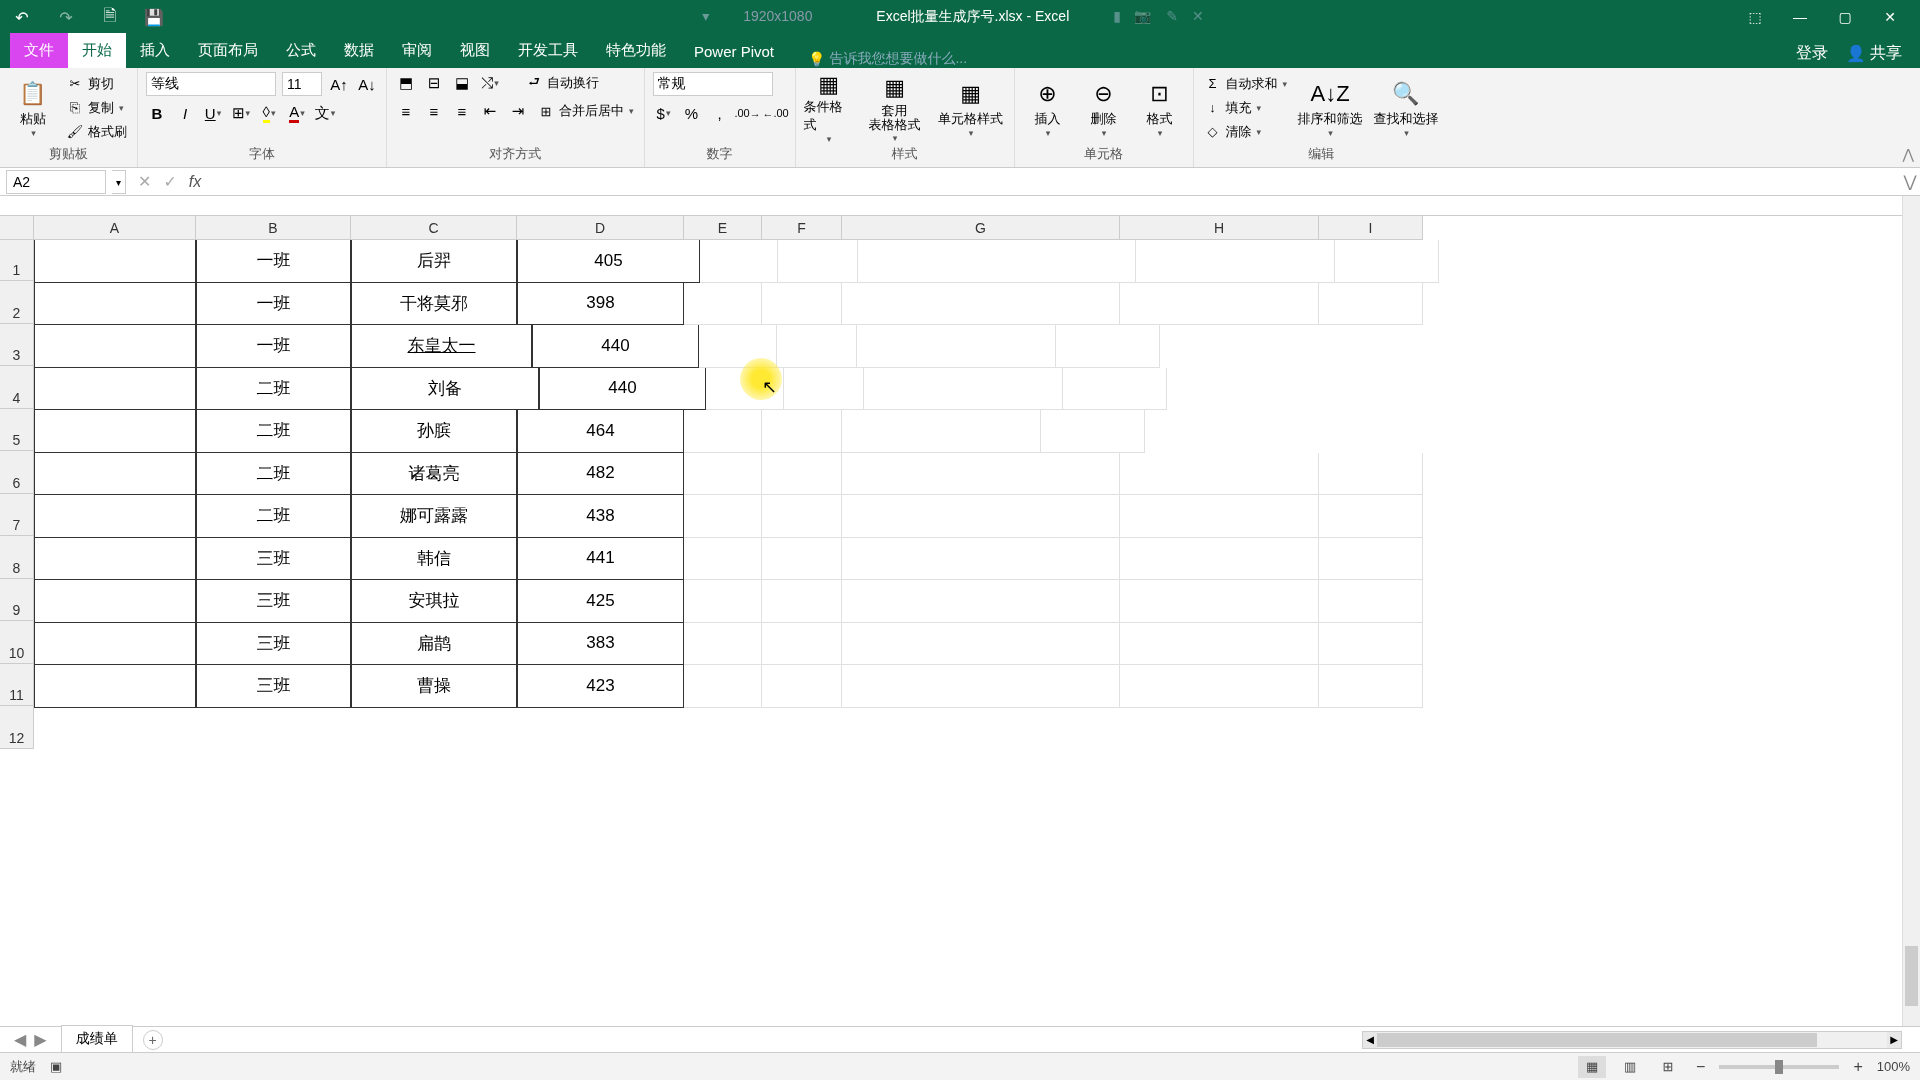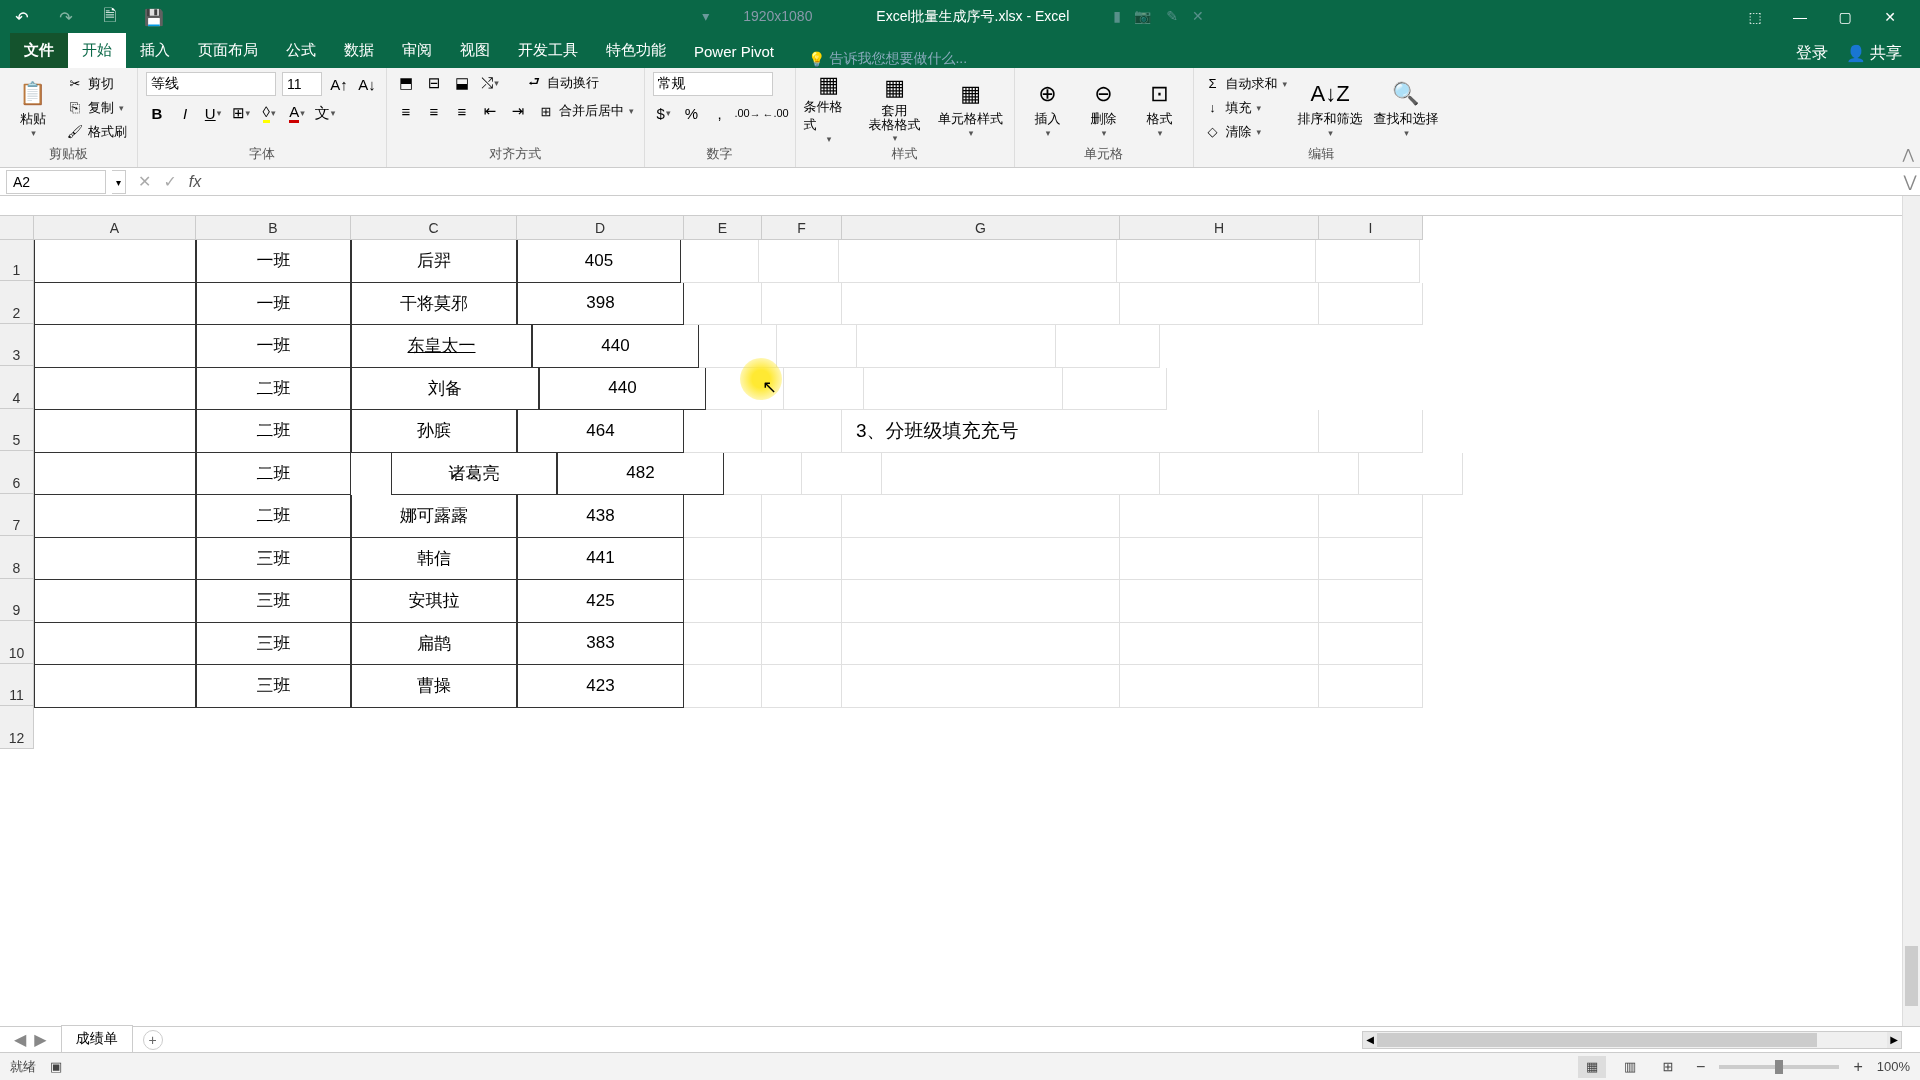--- a/index.html
+++ b/index.html
@@ -11,21 +11,21 @@
 .title-icon { width: 24px; height: 24px; display: flex; align-items: center; justify-content: center; font-size: 16px; cursor: pointer; }
 .title-center { flex: 1; text-align: center; font-size: 14px; color: #cce; }
 .title-right { display: flex; align-items: center; gap: 15px; padding-right: 15px; }
 .win-btn { width: 30px; height: 30px; display: flex; align-items: center; justify-content: center; font-size: 14px; cursor: pointer; }
 .sm-icon { width: 20px; height: 20px; opacity: 0.5; }
 
 
 .ribbon-tabs { height: 34px; background: #0a6847; display: flex; align-items: flex-end; padding-left: 10px; }
 .tab { padding: 8px 14px; color: #fff; font-size: 15px; cursor: pointer; }
 .tab.active { background: #fff; color: #0a6847; }
-.tab.file { background: #14532d; color: #fff; font-weight: bold; }
+.tab.file { background: #d946ef; color: #fff; }
 .tell-me { color: #8ab; font-size: 14px; padding-left: 20px; display: flex; align-items: center; gap: 4px; }
 .tabs-right { margin-left: auto; display: flex; align-items: center; padding-right: 10px; gap: 10px; color: #fff; }
 .share-btn { display: flex; align-items: center; gap: 4px; padding: 4px 8px; }
 
 
 .ribbon { height: 100px; background: #f3f3f3; border-bottom: 1px solid #ccc; display: flex; }
 .ribbon-group { border-right: 1px solid #ddd; display: flex; flex-direction: column; padding: 4px 8px 2px; }
 .group-body { flex: 1; display: flex; align-items: center; gap: 6px; }
 .group-label { text-align: center; font-size: 13px; color: #555; padding: 2px 0; position: relative; }
 .big-btn { display: flex; flex-direction: column; align-items: center; justify-content: center; width: 50px; height: 70px; cursor: pointer; font-size: 13px; }
@@ -375,21 +375,21 @@
       <div class="row-header" style="height: 42.5px;">9</div>
       <div class="row-header" style="height: 42.5px;">10</div>
       <div class="row-header" style="height: 42.5px;">11</div>
       <div class="row-header" style="height: 42.5px;">12</div>
     </div>
   <div class="cells" id="cells">
       <div class="cell-row" style="height: 42.5px;">
         <div class="cell tb" style="width: 162px;"></div>
         <div class="cell tb" style="width: 155px;">一班</div>
         <div class="cell tb" style="width: 166px;">后羿</div>
-        <div class="cell tb" style="width: 164px; text-align: right;">405</div>
+        <div class="cell tb" style="width: 183px; text-align: right;">405</div>
         <div class="cell " style="width: 78px;"></div>
         <div class="cell " style="width: 80px;"></div>
         <div class="cell txt" style="width: 278px;"></div>
         <div class="cell " style="width: 199px;"></div>
         <div class="cell " style="width: 104px;"></div>
       </div>
       <div class="cell-row" style="height: 42.5px;">
         <div class="cell tb" style="width: 162px;"></div>
         <div class="cell tb" style="width: 155px;">一班</div>
         <div class="cell tb" style="width: 166px;">干将莫邪</div>
@@ -420,28 +420,27 @@
         <div class="cell " style="width: 199px;"></div>
         <div class="cell " style="width: 104px;"></div>
       </div>
       <div class="cell-row" style="height: 42.5px;">
         <div class="cell tb" style="width: 162px;"></div>
         <div class="cell tb" style="width: 155px;">二班</div>
         <div class="cell tb" style="width: 166px;">孙膑</div>
         <div class="cell tb" style="width: 167px;">464</div>
         <div class="cell " style="width: 78px;"></div>
         <div class="cell " style="width: 80px;"></div>
-        <div class="cell txt" style="width: 278px; border-right: none;">3、分班级填充充号</div>
         <div class="cell " style="width: 199px;"></div>
         <div class="cell " style="width: 104px;"></div>
       </div>
       <div class="cell-row" style="height: 42.5px;">
         <div class="cell tb" style="width: 162px;"></div>
         <div class="cell tb" style="width: 155px;">二班</div>
-        <div class="cell tb" style="width: 166px; margin-left: 40px;">诸葛亮</div>
+        <div class="cell tb" style="width: 166px;">诸葛亮</div>
         <div class="cell tb" style="width: 167px;">482</div>
         <div class="cell " style="width: 78px;"></div>
         <div class="cell " style="width: 80px;"></div>
         <div class="cell txt" style="width: 278px;"></div>
         <div class="cell " style="width: 199px;"></div>
         <div class="cell " style="width: 104px;"></div>
       </div>
       <div class="cell-row" style="height: 42.5px;">
         <div class="cell tb" style="width: 162px;"></div>
         <div class="cell tb" style="width: 155px;">二班</div>

